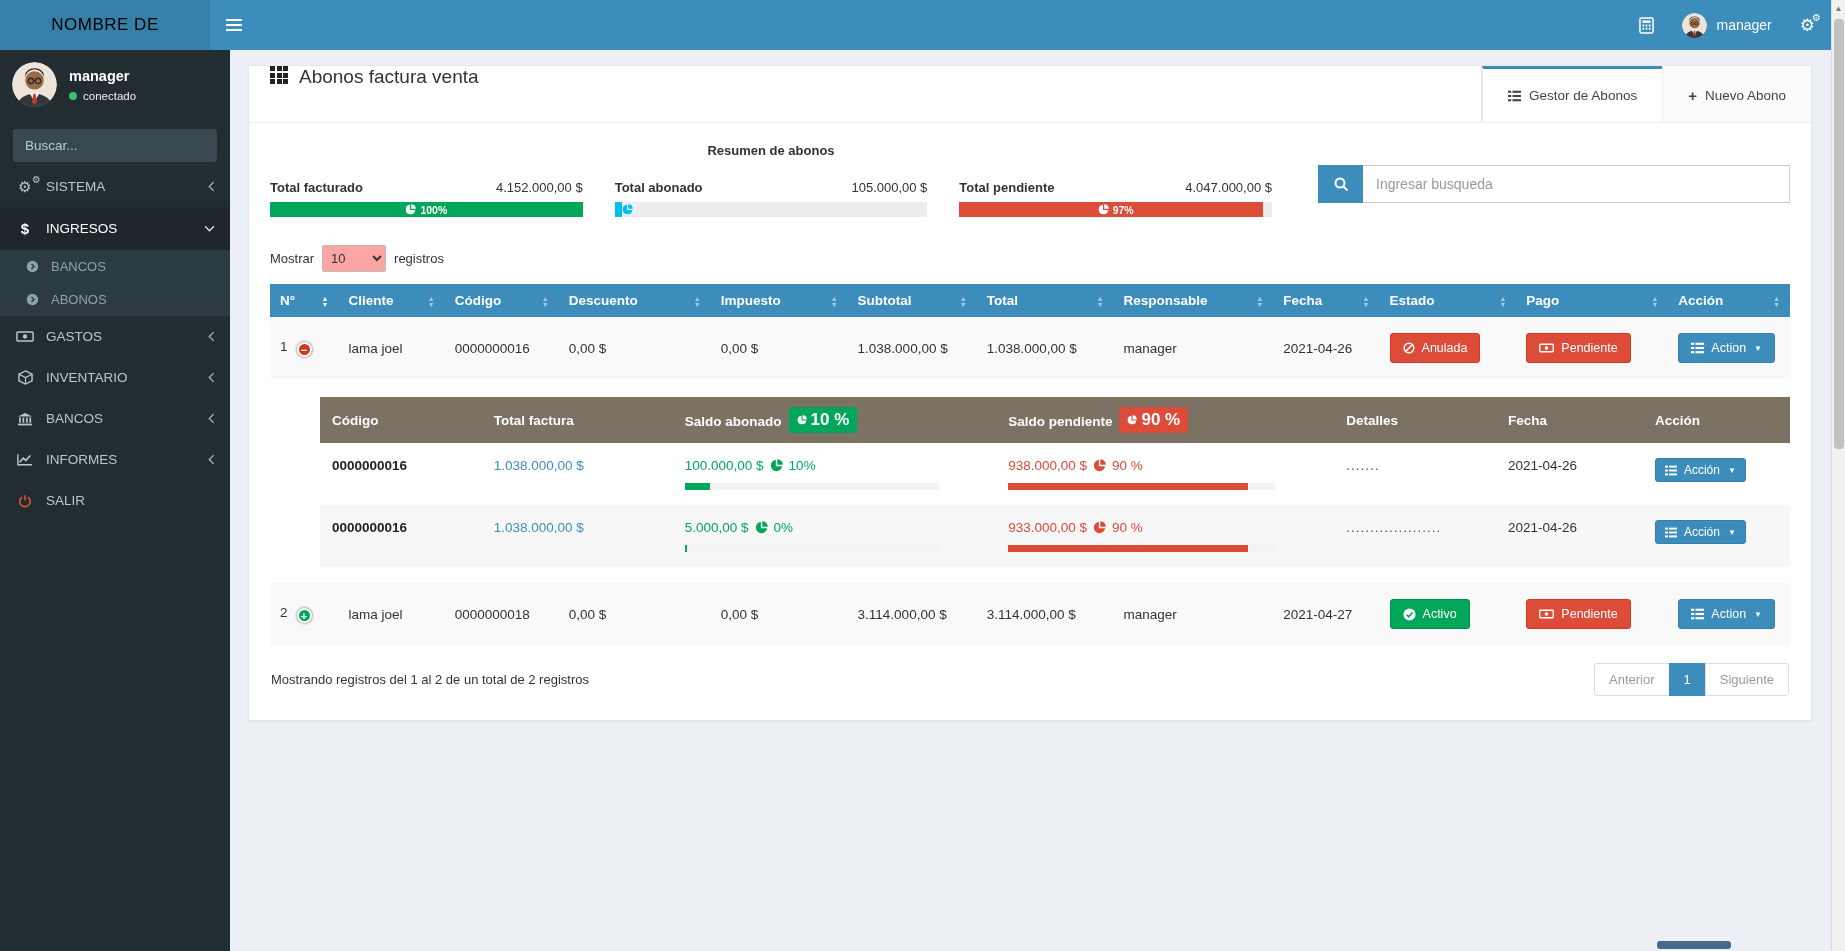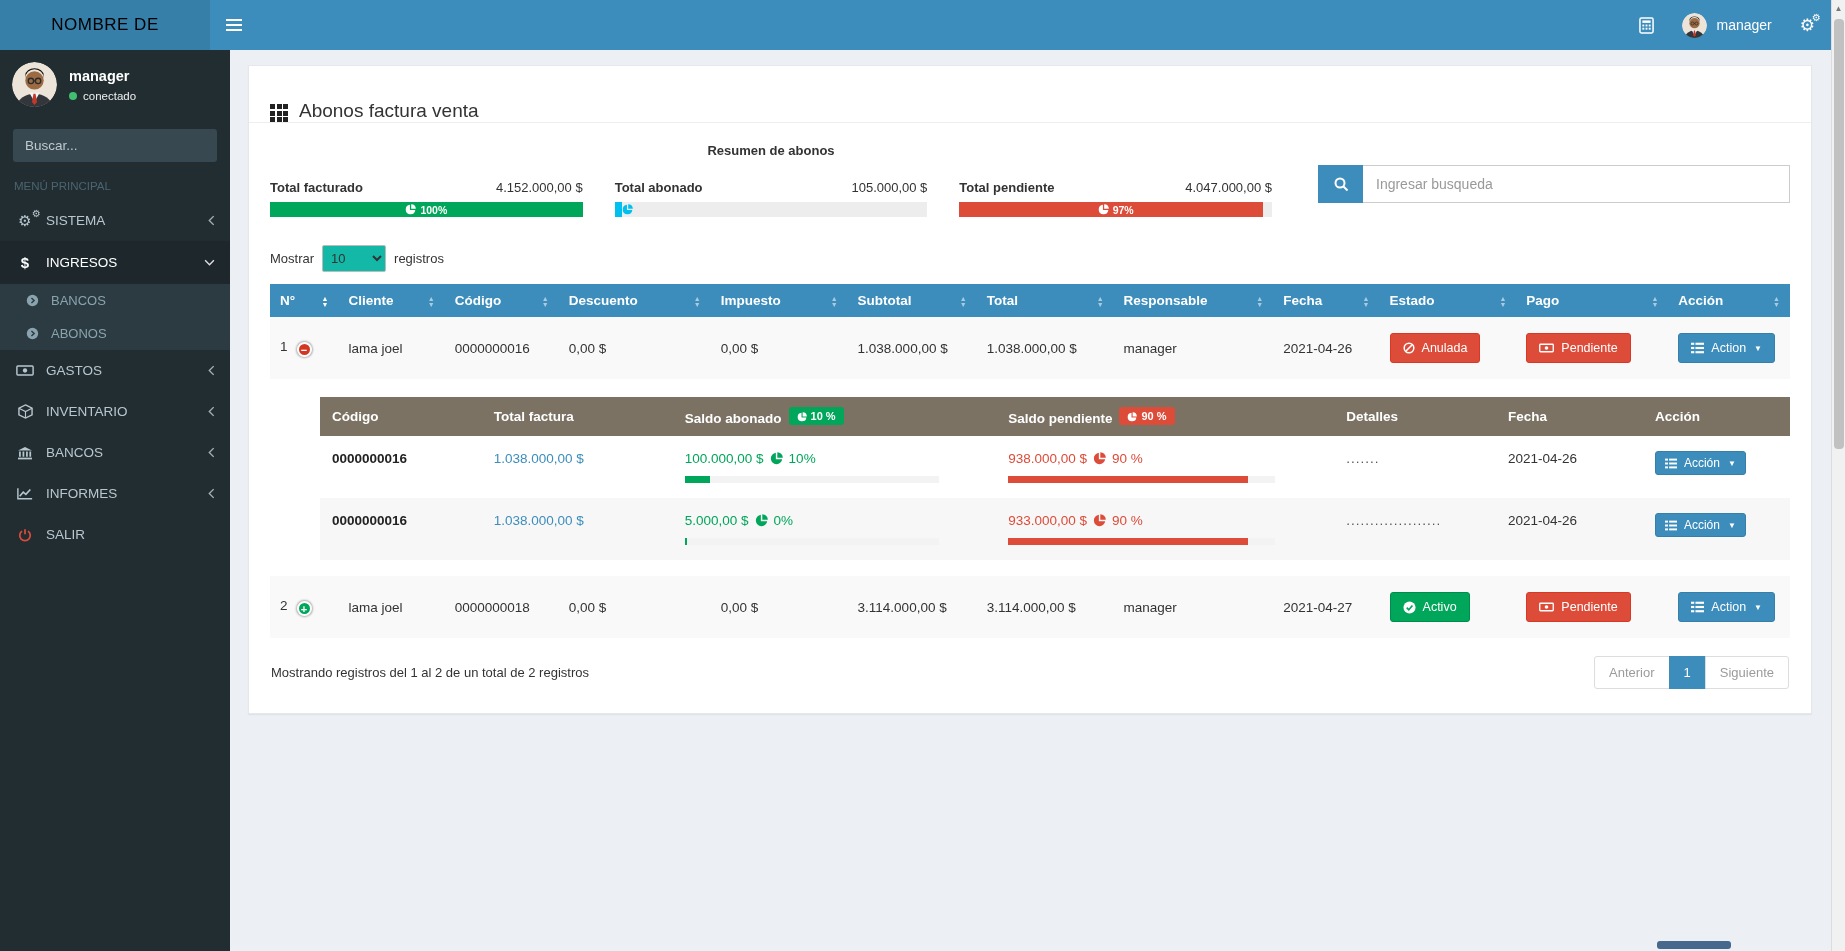--- a/index.html
+++ b/index.html
@@ -42,21 +42,21 @@
   .menu-item.active{color:#fff;background:#1e282c}
   .submenu{background:var(--sidebar-sub);list-style:none}
   .submenu .menu-item{padding:9px 15px 9px 22px;color:#8aa4af;font-size:13px;gap:9px}
   .dollar{font-weight:bold;font-size:16px}
   .power-red{color:#dd4b39}
 
   
   .wrapper{position:absolute;left:230px;top:50px;right:14px;bottom:0;padding:15px 19px 0 18px;overflow:hidden}
   .box{background:#fff;border:1px solid #e4e7ec;box-shadow:0 1px 1px rgba(0,0,0,.05)}
   .box-header{display:flex;align-items:stretch;border-bottom:1px solid #eee;height:57px}
-  .title-wrap{flex:1;display:flex;align-items:flex-end;gap:11px;padding-left:21px;font-size:19px;color:#333}
+  .title-wrap{flex:1;display:flex;align-items:flex-start;gap:11px;padding-left:21px;font-size:19px;color:#333}
   .tabs{display:flex;border-left:1px solid #e8e8e8}
   .tab{display:flex;align-items:center;gap:8px;padding:0 25px;font-size:13.5px;color:#444;border-top:3px solid transparent;background:#fbfbfb;border-left:1px solid #f0f0f0;cursor:pointer}
   .tab.active{border-top-color:var(--accent);background:#fff}
   .tab .plus{font-weight:bold;font-size:15px}
   .box-body{padding:18px 21px 0 21px}
 
   
   .summary-row{display:flex;gap:46px}
   .summary-left{flex:1;max-width:1040px}
   .summary-title{text-align:center;font-weight:bold;font-size:13px;margin:2px 0 22px 0}
@@ -71,21 +71,21 @@
   .bar-fill.cyan{background:var(--info)}
   .bar-label{position:absolute;inset:0;display:flex;align-items:center;justify-content:center;gap:4px;color:#fff;font-size:10.5px;font-weight:bold}
   .bar-icon-left{position:absolute;left:7px;top:2px;color:var(--info)}
   .search-group{width:472px;display:flex;margin-top:24px}
   .search-btn{width:45px;height:38px;background:var(--accent);border:1px solid var(--accent);color:#fff;cursor:pointer;display:flex;align-items:center;justify-content:center}
   .search-input{flex:1;height:38px;border:1px solid #ccc;border-left:0;padding:0 13px;font-size:14px;color:#555;outline:0}
   .search-input::placeholder{color:#999}
 
   
   .length-row{display:flex;align-items:center;gap:8px;font-size:13px;margin:28px 0 12px 0}
-  .length-row select{width:64px;height:27px;border:1px solid #bbb;border-radius:2px;font-size:13px;padding:0 4px;color:#333;background:#14b8a6}
+  .length-row select{width:64px;height:27px;border:1px solid #bbb;border-radius:2px;font-size:13px;padding:0 4px;color:#333;background:#fca5a5}
 
   
   table.main{width:100%;border-collapse:collapse;font-size:13.5px}
   table.main thead th{background:var(--accent);color:#fff;text-align:left;padding:9px 10px;font-weight:bold;white-space:nowrap}
   .sort{float:right;display:inline-flex;flex-direction:column;font-size:7px;line-height:6px;color:rgba(255,255,255,.55);margin:3px 0 0 6px;font-style:normal}
   .sort.on{color:#fff}
   table.main tbody tr.data-row{background:#f9f9f9}
   table.main tbody tr.data-row td{padding:16px 10px;vertical-align:middle}
   tr.child-row>td{background:#fff;padding:18px 0 16px 0}
   .expander{display:inline-flex;width:15px;height:15px;border-radius:50%;color:#fff;align-items:center;justify-content:center;font-size:11px;font-weight:bold;margin-left:9px;vertical-align:-3px;border:2px solid #fff;box-shadow:0 0 2px 1px rgba(0,0,0,.3);cursor:pointer}
@@ -98,21 +98,21 @@
   .btn-success{background:var(--success);border-color:#008d4c}
   .btn-primary{background:var(--accent);border-color:var(--accent-dark)}
   .btn-sm{padding:4px 9px;font-size:12px}
   .caret{font-size:8px;margin-left:1px}
 
   
   table.sub{width:calc(100% - 50px);margin-left:50px;border-collapse:collapse;font-size:13.5px}
   table.sub thead th{background:var(--subheader);color:#fff;text-align:left;padding:10px 12px;font-weight:bold;white-space:nowrap}
   table.sub tbody td{padding:15px 12px;background:#fff;vertical-align:top}
   table.sub tbody tr.alt td{background:#f7f7f7}
-  .badge{display:inline-flex;align-items:flex-end;gap:4px;padding:3px 8px;border-radius:3px;font-size:11px;margin-left:7px;vertical-align:1px}
+  .badge{display:inline-flex;align-items:center;gap:4px;padding:3px 8px;border-radius:3px;font-size:17px;margin-left:7px;vertical-align:1px}
   .badge.green{background:var(--success)}
   .badge.red{background:var(--danger)}
   .sub-code{font-weight:bold;color:#222}
   .sub-link{color:var(--accent);text-decoration:none;cursor:pointer}
   .val-green{color:var(--success);display:inline-flex;align-items:center;gap:6px}
   .val-red{color:var(--danger);display:inline-flex;align-items:center;gap:6px}
   .sub-progress{height:7px;background:#f3f3f3;margin-top:10px;width:85%;max-width:275px}
   .sub-progress .fill{height:100%}
   .dots{color:#555;letter-spacing:1px}
 
@@ -211,21 +211,20 @@
     </div>
   </div>
 
   <div class="sb-search">
     <input type="text" placeholder="Buscar..." style="">
     <button>
       
     </button>
   </div>
 
-  <div class="menu-label">MENÚ PRINCIPAL</div>
 
   <ul class="menu">
     <li class="menu-item">
       <span class="mi-icon gears">⚙<span class="g2">⚙</span></span>
       <span>SISTEMA</span>
       <span class="mi-arrow">
           <svg viewBox="0 0 8 12" width="7" height="11">
             <path d="M6.5 1 L1.5 6 L6.5 11" stroke="currentColor" stroke-width="1.6" fill="none"></path>
           </svg>
         </span>
@@ -341,20 +340,39 @@
             <i></i>
             <i></i>
             <i></i>
             <i></i>
             <i></i>
             <i></i>
             <i></i>
             <i></i>
           </span>
         <span>Abonos factura venta</span>
+      </div>
+      <div class="tabs">
+        <div class="tab active">
+          <span>
+              <svg viewBox="0 0 16 14" width="13" height="12" fill="currentColor">
+                <rect x="0" y="0.5" width="4" height="2.6"></rect>
+                <rect x="5.5" y="0.5" width="10.5" height="2.6"></rect>
+                <rect x="0" y="5.7" width="4" height="2.6"></rect>
+                <rect x="5.5" y="5.7" width="10.5" height="2.6"></rect>
+                <rect x="0" y="10.9" width="4" height="2.6"></rect>
+                <rect x="5.5" y="10.9" width="10.5" height="2.6"></rect>
+              </svg>
+            </span>
+          <span>Gestor de Abonos</span>
+        </div>
+        <div class="tab">
+          <span class="plus">+</span>
+          <span>Nuevo Abono</span>
+        </div>
       </div>
     </div>
 
     <div class="box-body">
 
       <div class="summary-row">
         <div class="summary-left">
           <div class="summary-title">Resumen de abonos</div>
           <div class="summary-items">
             <div class="stat">

